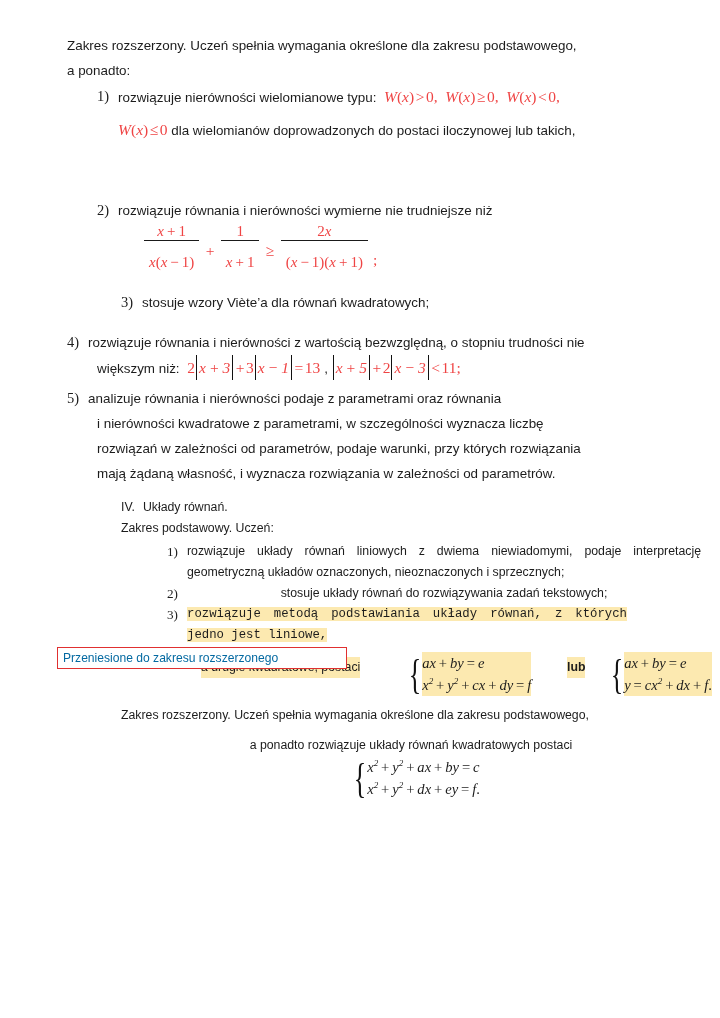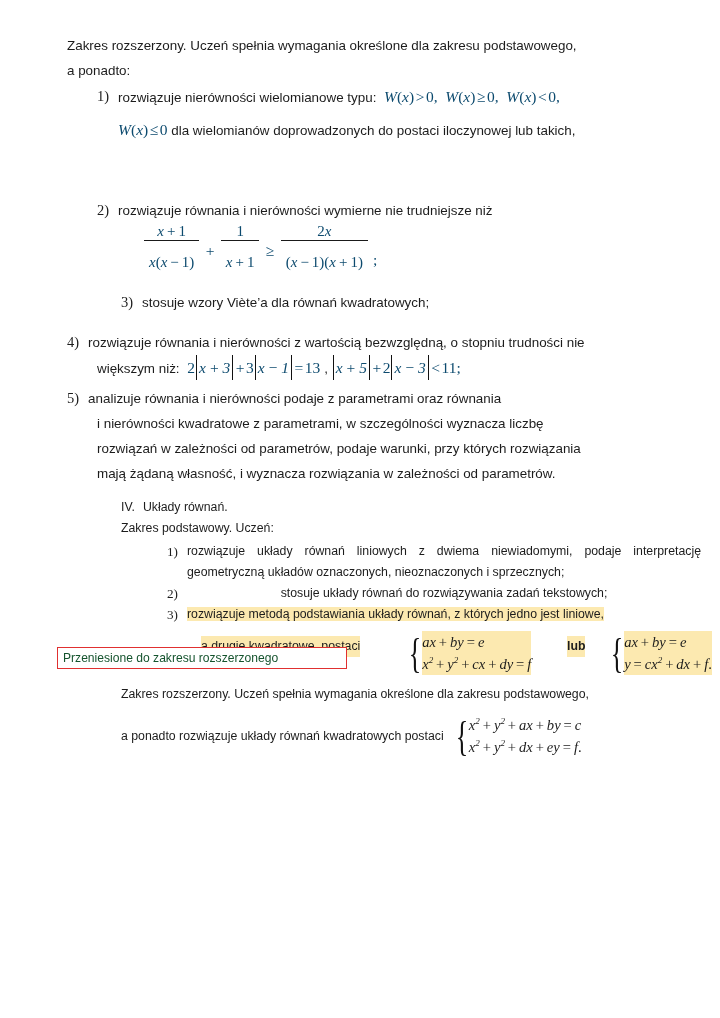--- a/index.html
+++ b/index.html
@@ -54,21 +54,21 @@
     text-align: justify;
     text-justify: inter-word;
   }
   .numbered > .body.nojust { text-align: left; }
 
   
   .math {
     font-family: "Liberation Serif", serif;
     font-size: 15.5px;
     white-space: nowrap;
-    color: #0c4a6e;
+    color: #ef4444;
   }
   .math i, .mi {
     font-family: "Liberation Serif", serif;
     font-style: italic;
   }
   .mop { font-style: normal; padding: 0 1.5px; }
   .mnum { font-style: normal; }
   sup.exp {
     font-size: 0.62em;
     vertical-align: super;
@@ -128,21 +128,21 @@
     background-color: #fce9b0;
     box-decoration-break: clone;
     -webkit-box-decoration-break: clone;
   }
 
   
   .redbox {
     position: absolute;
     border: 1.3px solid #e03030;
     background: #ffffff;
-    color: #14532d;
+    color: #0369a1;
     font-size: 12.1px;
     line-height: 1.35;
     padding: 2px 4px 2px 5px;
     box-sizing: border-box;
     white-space: nowrap;
     z-index: 40;
   }
 
   
   .sec4 {
@@ -183,20 +183,21 @@
   }
   .sec4 .tail .l1 {
     text-align: justify;
     text-justify: inter-word;
     width: 545px;
   }
   .sec4 .tail .l2 {
     margin-top: 9px;
     display: flex;
     align-items: center;
+    flex-direction: column;
   }
 </style>
 </head>
 <body>
 
 <div class="page">
 
   <div class="para nojust" style="left:46px; top:33px; width:632px;">
     <div>Zakres rozszerzony. Uczeń spełnia wymagania określone dla zakresu podstawowego,</div>
     <div>a ponadto:</div>
@@ -294,21 +295,21 @@
       </span>
     </div>
 
     <div class="sub">
       <span class="marker">2)</span>
       <span class="body nojust">stosuje układy równań do rozwiązywania zadań tekstowych;</span>
     </div>
 
     <div class="sub">
       <span class="marker">3)</span>
-      <span class="body" style="width:440px; flex:0 0 auto;">
+      <span class="body" style="width:440px; flex:0 0 auto;font-family:Liberation Mono, monospace;">
         <span class="hl">rozwiązuje metodą podstawiania układy równań, z których jedno jest liniowe,</span>
       </span>
     </div>
 
     <div style="position:relative; margin-left:46px; margin-top:6px; height:46px;">
       <span class="hl" style="position:absolute; left:34px; top:5px;">a drugie kwadratowe, postaci</span>
 
       <span class="system" style="position:absolute; left:238px; top:0px;">
         <span class="brace">{</span>
         <span class="rows">

